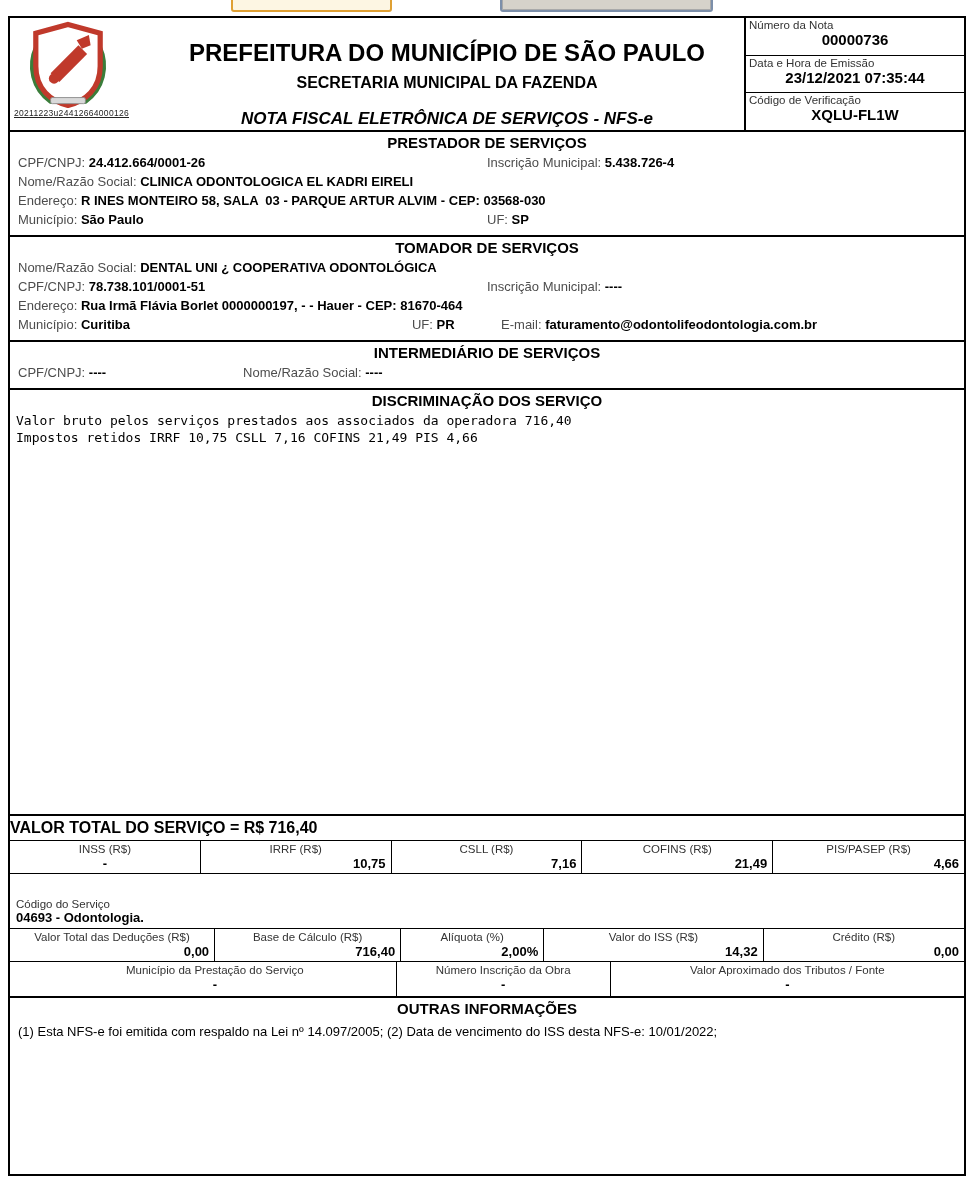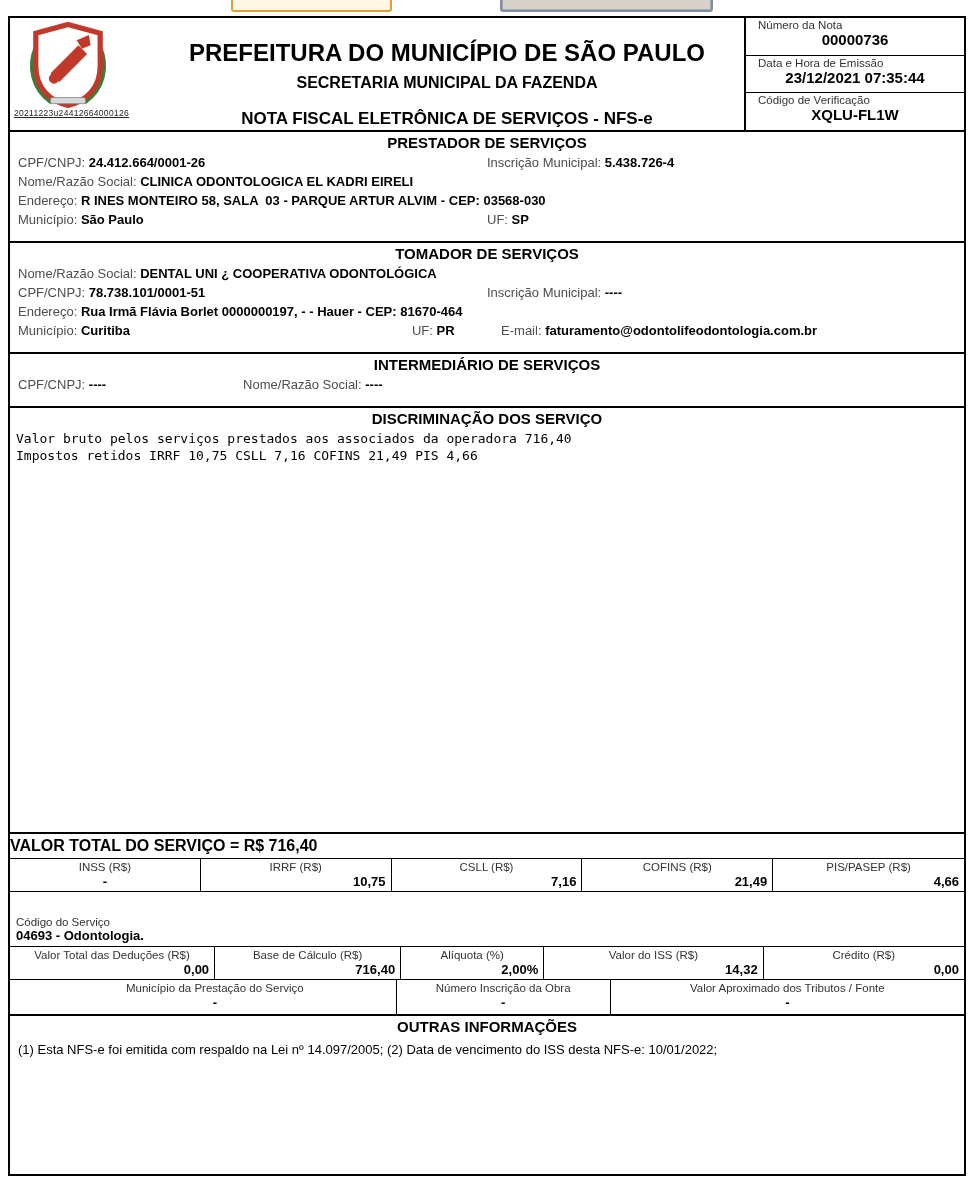--- a/index.html
+++ b/index.html
@@ -20,32 +20,32 @@
   }
 
   
   .hdr { display:flex; border-bottom:2px solid #000; height:114px; }
   .hdr-logo { width:140px; padding:3px 4px 0 4px; display:flex; flex-direction:column; justify-content:space-between; }
   .logo-svg { width:92px; height:88px; margin-left:8px; }
   .logo-code { font-size:8.5px; color:#222; text-decoration:underline; letter-spacing:0.3px; padding-bottom:12px; }
   .hdr-center { flex:1; text-align:center; padding-top:21px; }
   .hdr-title { font-size:24px; font-weight:bold; }
   .hdr-sub { font-size:16px; font-weight:bold; margin-top:7px; }
-  .hdr-doc { font-size:17px; font-weight:bold; margin-top:17px; }
+  .hdr-doc { font-size:17px; font-weight:bold; margin-top:17px;font-style:italic; }
   .hdr-right { width:220px; border-left:2px solid #000; display:flex; flex-direction:column; }
-  .hdr-cell { flex:1; border-bottom:1px solid #000; padding:1px 12px; }
+  .hdr-cell { flex:1; border-bottom:1px solid #000; padding:1px 3px; }
   .hdr-cell:last-child { border-bottom:none; }
   .hdr-cell .lbl { font-size:11.5px; color:#333; text-align:left; }
   .hdr-cell .val { font-size:15px; font-weight:bold; text-align:center; margin-top:0px; }
 
   
   .section { border-top:2px solid #000; }
   .section.first { border-top:none; }
   .sec-title { text-align:center; font-weight:bold; font-size:15px; padding:2px 0 1px 0; }
-  .rows { padding:1px 0 12px 0; }
+  .rows { padding:1px 0 6px 0; }
   .row { display:flex; font-size:13px; line-height:19px; padding:0 8px; }
   .lblg { color:#4d4d4d; white-space:pre; }
   .valb { font-weight:bold; white-space:pre; }
   .c50 { width:50%; }
   .c42 { width:42%; }
   .c24 { width:24%; }
   .c10 { width:9.5%; }
   .cfl { flex:1; }
 
   

